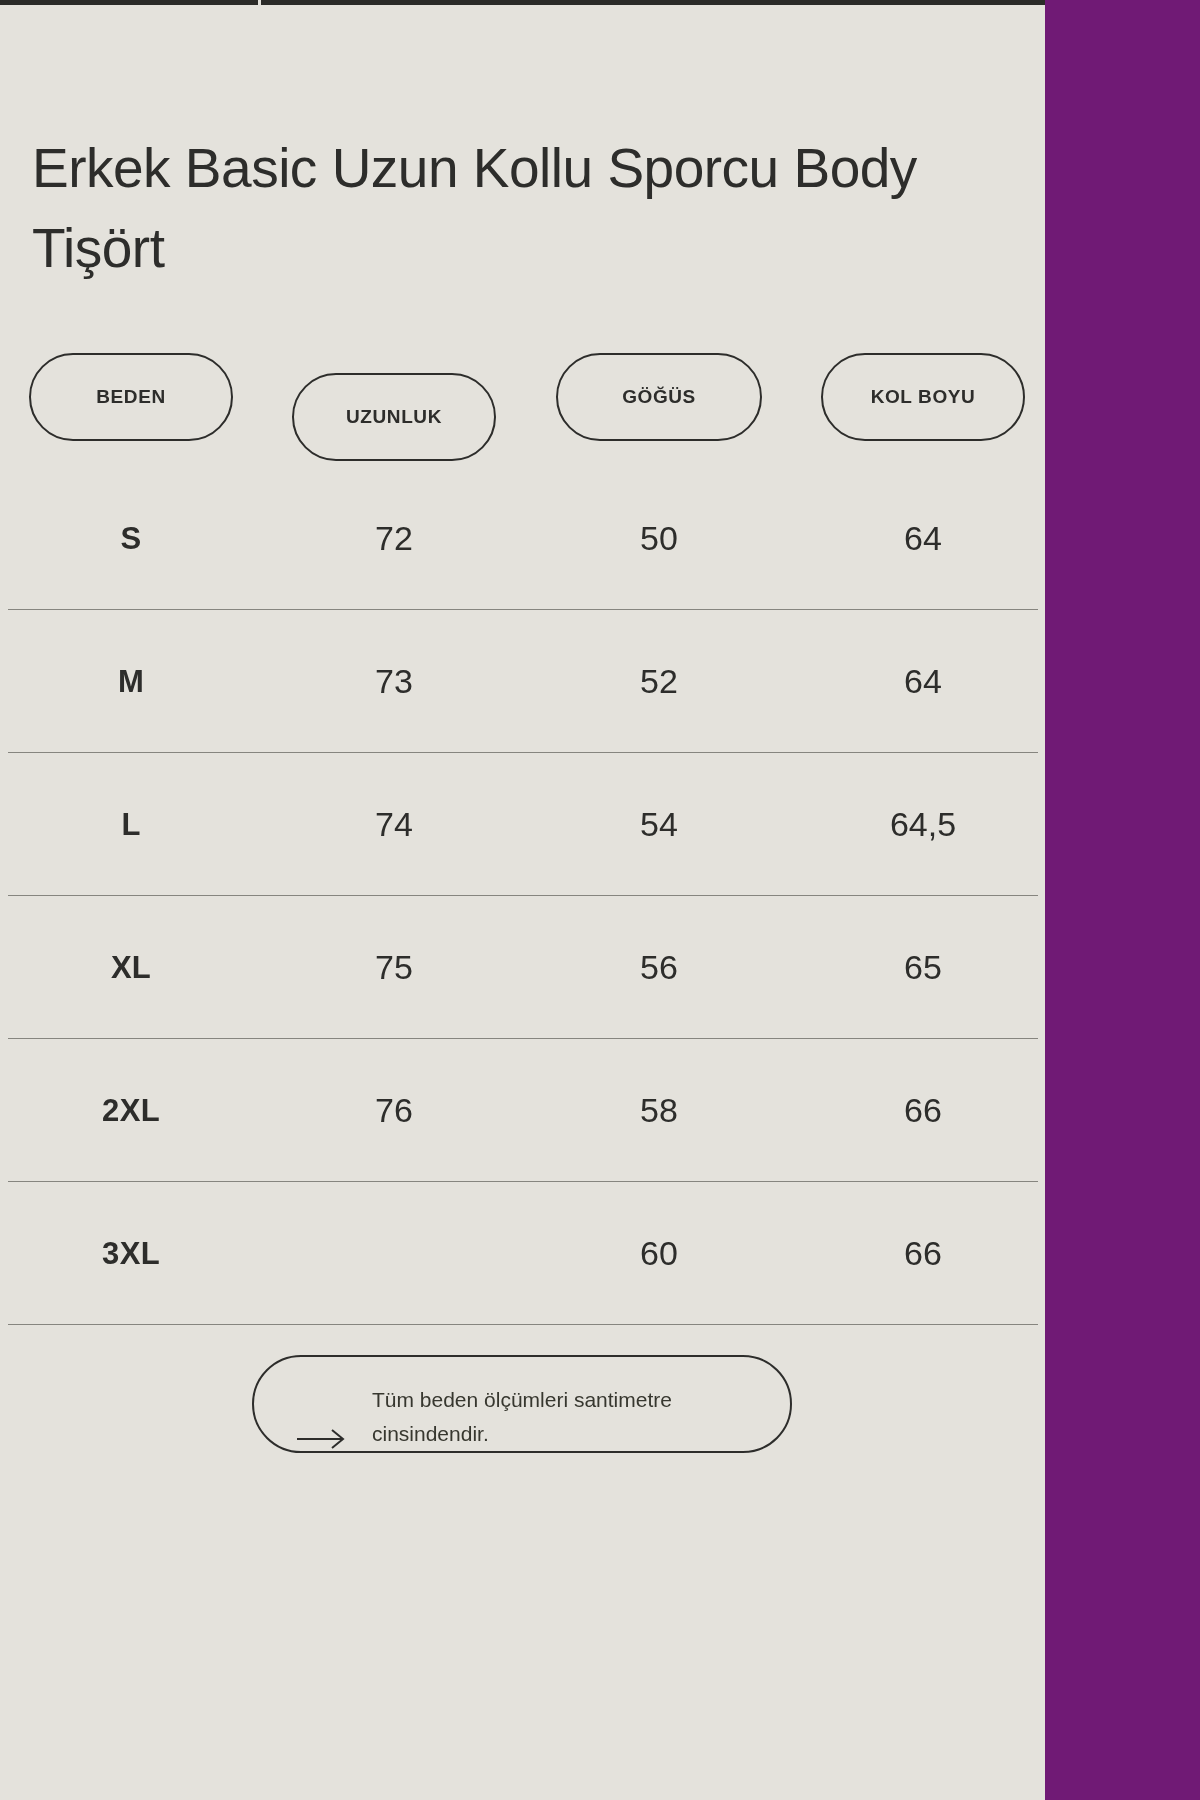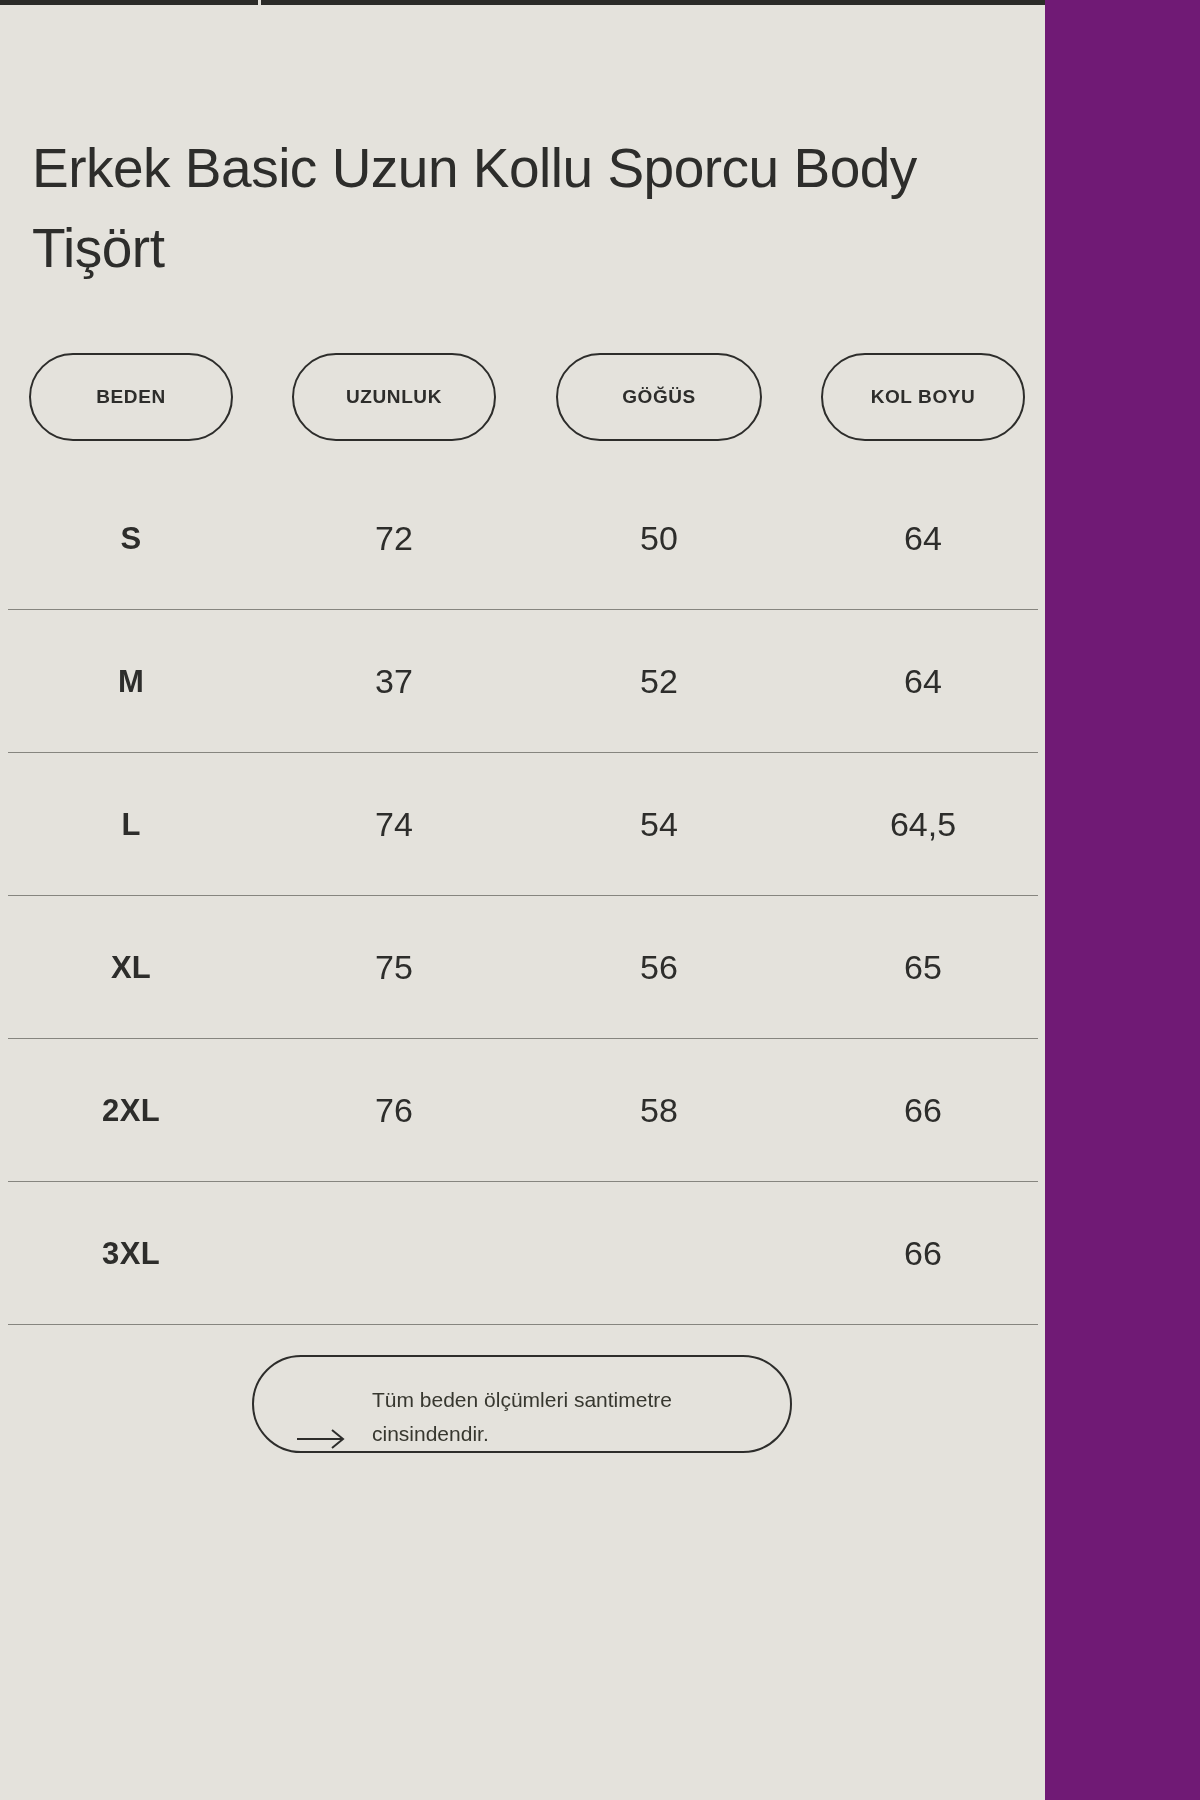--- a/index.html
+++ b/index.html
@@ -90,21 +90,21 @@
     display: flex;
     align-items: center;
     justify-content: center;
     font-size: 19px;
     font-weight: 700;
     letter-spacing: 0.6px;
     color: #2d2d2b;
     background: transparent;
   }
   .pill.c0 { left: 29px;  width: 204px; }
-  .pill.c1 { left: 292px; width: 204px; }
+  .pill.c1 { left: 292px; width: 204px; margin-top: 20px; }
   .pill.c2 { left: 556px; width: 206px; }
   .pill.c3 { left: 821px; width: 204px; }
 
   
   .rows {
     position: absolute;
     left: 0;
     top: 467px;
     width: 1045px;
   }
@@ -204,21 +204,21 @@
         <div class="row">
           <div class="cell size">S</div>
           <div class="cell v1">72</div>
           <div class="cell v2">50</div>
           <div class="cell v3">64</div>
           <div class="rule"></div>
         </div>
 
         <div class="row">
           <div class="cell size">M</div>
-          <div class="cell v1">37</div>
+          <div class="cell v1">73</div>
           <div class="cell v2">52</div>
           <div class="cell v3">64</div>
           <div class="rule"></div>
         </div>
 
         <div class="row">
           <div class="cell size">L</div>
           <div class="cell v1">74</div>
           <div class="cell v2">54</div>
           <div class="cell v3">64,5</div>
@@ -236,20 +236,21 @@
         <div class="row">
           <div class="cell size">2XL</div>
           <div class="cell v1">76</div>
           <div class="cell v2">58</div>
           <div class="cell v3">66</div>
           <div class="rule"></div>
         </div>
 
         <div class="row">
           <div class="cell size">3XL</div>
+          <div class="cell v2">60</div>
           <div class="cell v3">66</div>
           <div class="rule"></div>
         </div>
 
       </div>
 
       <div class="note">
         <span class="note-arrow">
           <svg width="52" height="24" viewBox="0 0 52 24" fill="none" aria-hidden="true">
             <line x1="1" y1="12" x2="46" y2="12" stroke="#2d2d2b" stroke-width="2"></line>

